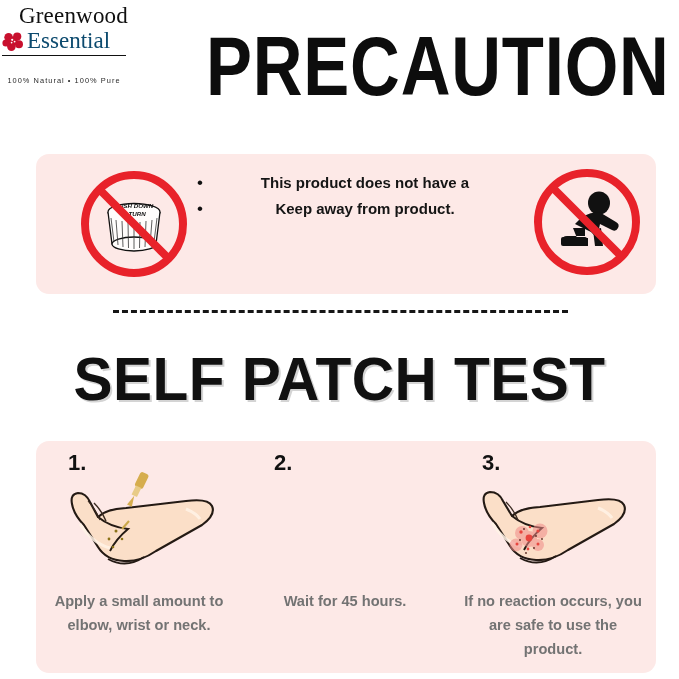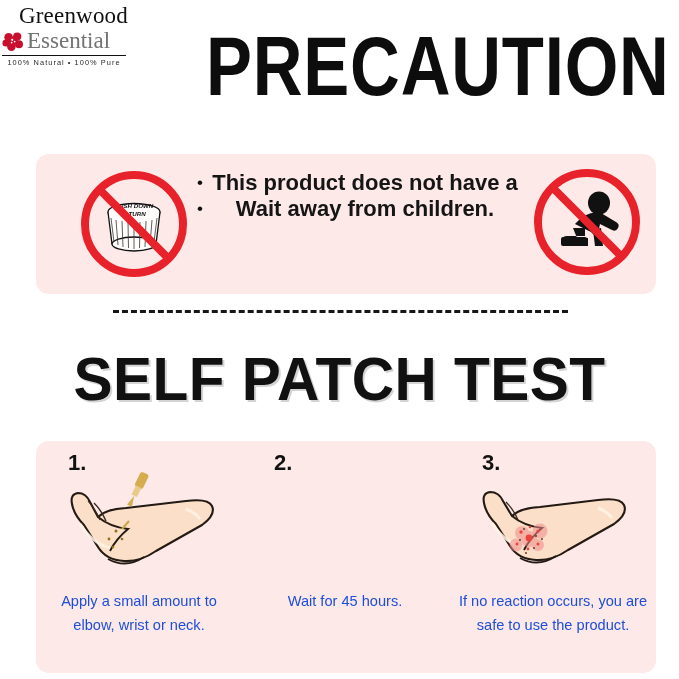--- a/index.html
+++ b/index.html
@@ -20,26 +20,26 @@
     font-family:"Liberation Serif", serif;
     font-size:23px; letter-spacing:.2px; line-height:23px;
     color:#101010; padding-left:14px;text-align:right;
   }
   .logo-row2{
     display:flex; align-items:center; gap:3px; margin-top:1px; height:26px;
   }
   .flower{ width:22px;height:22px; position:relative; flex:0 0 22px;}
   .logo-line2{
     font-family:"Liberation Serif", serif;
-    font-size:23px; line-height:24px; color:#737373;
+    font-size:23px; line-height:24px; color:#0c4a6e;
   }
   .logo-rule{ height:1px;background:#111;margin-top:1px;width:124px;}
   .logo-tag{
     font-size:7.4px; letter-spacing:1.05px; color:#2a2a2a;
-    margin-top:2px; text-align:center; width:124px;
+    margin-top:20px; text-align:center; width:124px;
     font-family:"Liberation Sans", sans-serif;
   }
 
   
   .precaution{
     position:absolute; left:170px; top:24px; width:400px;
     text-align:center;
     font-family:"Liberation Sans", sans-serif;
     font-weight:700; font-size:84px; line-height:84px;
     letter-spacing:1px; color:#0d0d0d;
@@ -65,21 +65,21 @@
   .bullets{
     position:absolute; left:155px; top:16px; width:330px;
   }
   .brow{ display:flex; align-items:flex-start; }
   .bdot{
     width:18px; flex:0 0 18px; text-align:center;
     font-size:17px; line-height:26px; color:#111;
   }
   .btext{
     flex:1; text-align:center;
-    font-size:22px; line-height:26px; font-weight:600; color:#151515;
+    font-size:15px; line-height:26px; font-weight:600; color:#151515;
   }
   .nosign{ position:absolute; }
   #nosign-cap{ left:42px; top:14px; width:112px; height:112px;}
   #nosign-child{ left:495px; top:12px; width:112px; height:112px;}
 
   
   .divider{
     position:absolute; left:113px; top:310px; width:455px; height:0;
     border-top:3px dashed #161616;
   }
@@ -90,21 +90,21 @@
   .step-num{
     position:absolute; left:32px; top:9px;
     font-size:22px; font-weight:700; color:#111;
   }
   .step-art{
     position:absolute; left:0; top:28px; width:206px; height:105px;
   }
   .step-cap{
     position:absolute; left:8px; top:148px; width:190px;
     text-align:center; font-size:14.6px; line-height:24px;
-    font-weight:400; color:#1d4ed8;
+    font-weight:700; color:#737373;
   }
 </style>
 </head>
 <body>
 
 <div class="logo">
   <div class="logo-line1">Greenwood</div>
   <div class="logo-row2">
     <span class="flower">
       <svg width="22" height="22" viewBox="0 0 22 22">
@@ -158,21 +158,21 @@
     </svg>
   </span>
 
   <div class="bullets">
     <div class="brow">
       <span class="bdot">•</span>
       <span class="btext">This product does not have a</span>
     </div>
     <div class="brow">
       <span class="bdot">•</span>
-      <span class="btext">Wait away from children.</span>
+      <span class="btext">Keep away from product.</span>
     </div>
   </div>
 
   <span class="nosign" id="nosign-child">
     <svg width="112" height="112" viewBox="0 0 112 112">
       <g fill="#111">
         <ellipse cx="68" cy="37" rx="11" ry="11.5"></ellipse>
         <path d="M44 58 Q56 44 70 47 L85 56 Q89 58 87 62 Q85 66 81 64 L69 58 L66 72 L60 66 Z"></path>
         <path d="M62 64 L64 80 L72 80 L70 62 Z"></path>
         <path d="M42 62 L54 62 L54 70 L36 70 Q31 70 31 75 Q31 80 36 80 L57 80 L57 72 L46 72 Z"></path>

